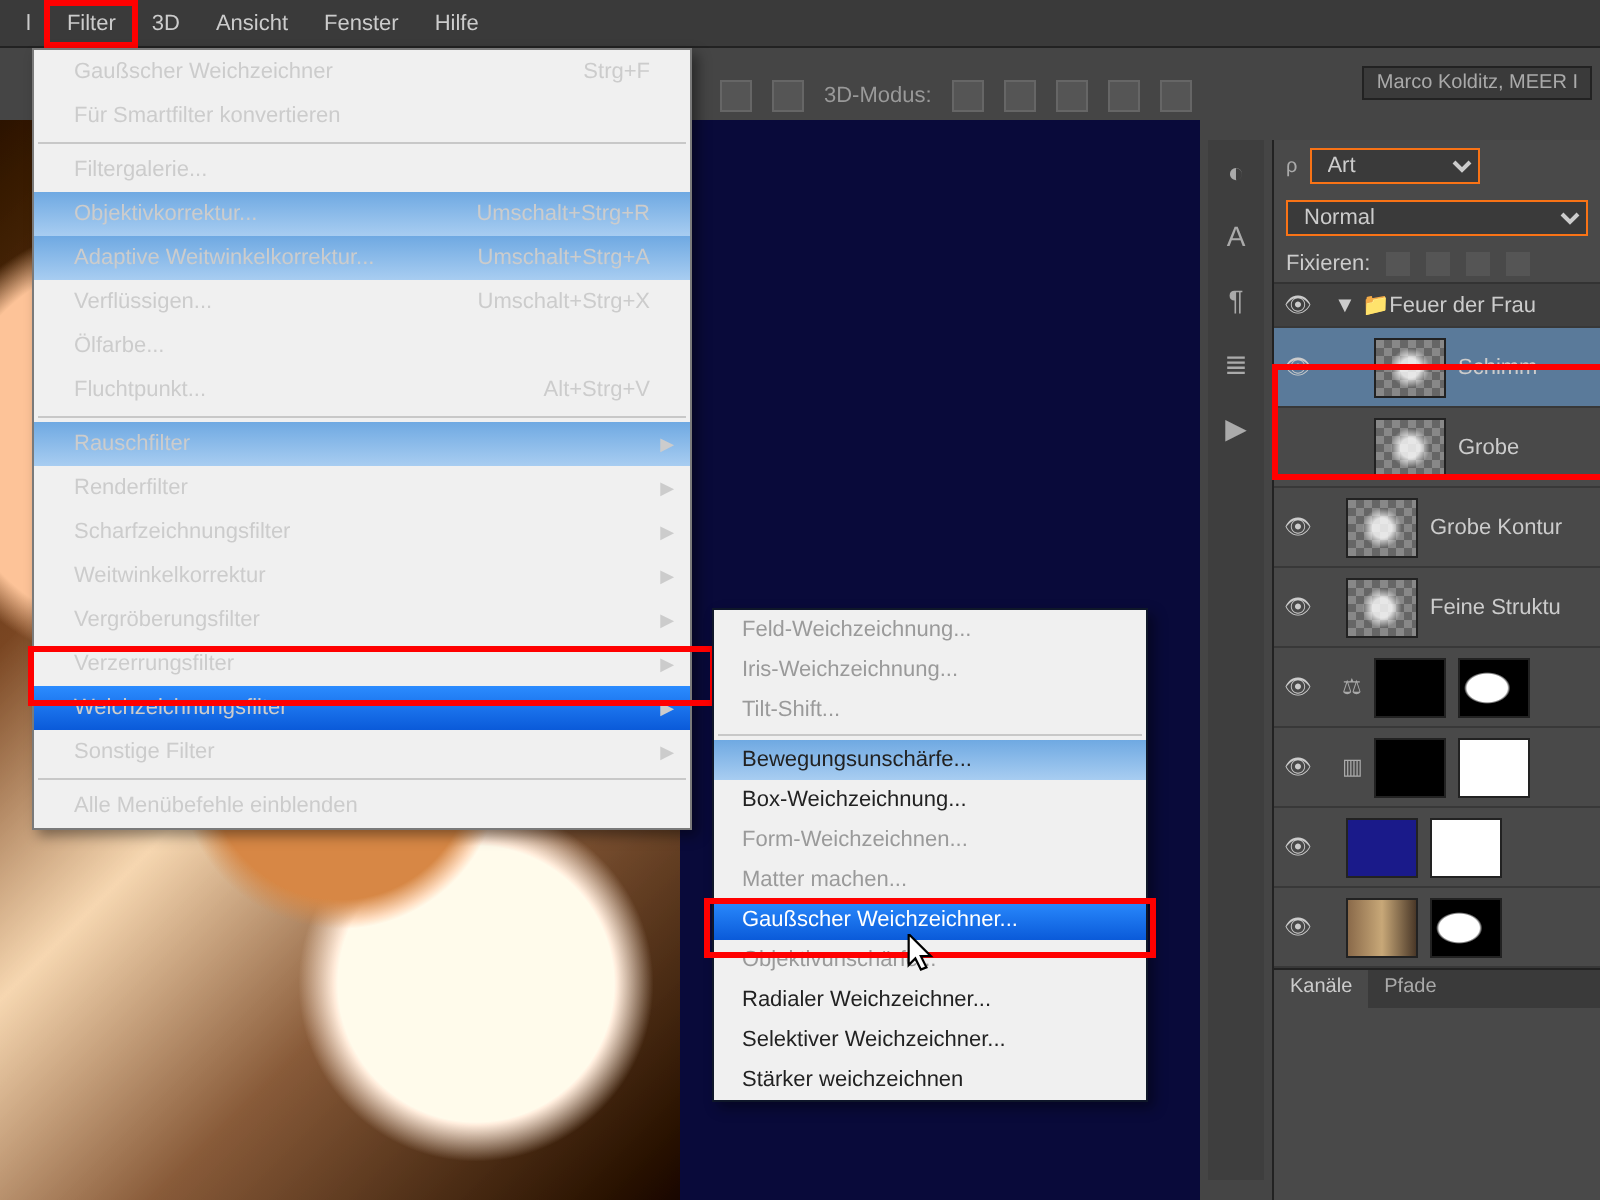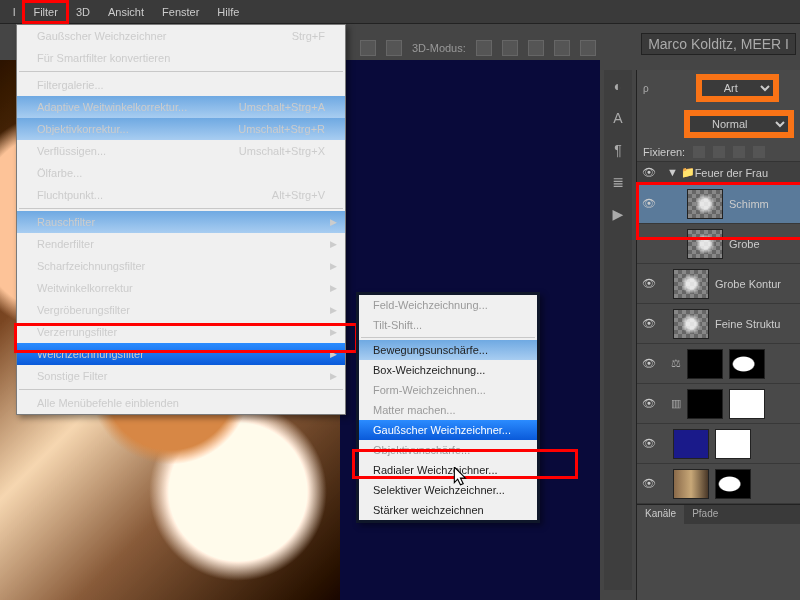--- a/index.html
+++ b/index.html
@@ -3,31 +3,31 @@
 <meta charset="utf-8">
 <style>
 * { margin:0; padding:0; box-sizing:border-box; font-family:Tahoma,Arial,sans-serif; font-size:11px; color:#ccc; user-select:none; }
 body { background:#454545; width:800px; height:600px; overflow:hidden; position:relative; }
 .topbar { height:24px; background:#3a3a3a; border-bottom:1px solid #222; display:flex; align-items:center; padding-left:4px; }
 .topbar .mitem { padding:4px 9px; cursor:default; }
 .topbar .mitem.hl { outline:3px solid #ff0000; outline-offset:-1px; }
 .secondbar { position:absolute; left:360px; right:0; top:36px; height:24px; display:flex; align-items:center; gap:10px; }
 .secondbar .tlabel { color:#999; }
 .secondbar .icn { width:16px; height:16px; background:#555; border:1px solid #666; }
-.userbox { position:absolute; right:4px; top:33px; background:#3a3a3a; border:1px solid #222; padding:2px 6px; color:#aaa; font-size:14px; }
+.userbox { position:absolute; right:4px; top:33px; background:#3a3a3a; border:1px solid #222; padding:2px 6px; color:#aaa; font-size:10px; }
 .menu1 { position:absolute; left:16px; top:24px; width:330px; background:#f0f0f0; border:1px solid #7a7a7a; box-shadow:3px 3px 6px rgba(0,0,0,.4); }
 .menu1 .row { height:22px; display:flex; align-items:center; padding:0 20px 0 20px; color:#222; position:relative; }
 .menu1 .row.dis { color:#9a9a9a; }
 .menu1 .row .sc { position:absolute; right:20px; }
 .menu1 .row .ar { position:absolute; right:8px; }
 .menu1 .sep { height:1px; background:#c8c8c8; margin:2px 2px; }
 .menu1 .row.blue { background:linear-gradient(#6fa9e2,#a8cdf1); }
 .menu1 .row.sel { background:linear-gradient(#2b8cff,#0a5ad9); color:#fff; }
 .redbox1 { position:absolute; left:14px; top:323px; width:344px; height:30px; border:3px solid #ff0000; pointer-events:none; }
-.menu2 { position:absolute; left:356px; top:292px; width:184px; background:#f0f0f0; border:3px solid #0f172a; box-shadow:3px 3px 6px rgba(0,0,0,.4); }
+.menu2 { position:absolute; left:356px; top:304px; width:218px; background:#f0f0f0; border:1px solid #0f172a; box-shadow:3px 3px 6px rgba(0,0,0,.4); }
 .menu2 .row { height:20px; display:flex; align-items:center; padding:0 14px; color:#222; position:relative; }
 .menu2 .row.dis { color:#9a9a9a; }
 .menu2 .row.blue { background:linear-gradient(#6fa9e2,#a8cdf1); }
 .menu2 .row.sel { background:linear-gradient(#2b8cff,#0a5ad9); color:#fff; }
 .menu2 .sep { height:1px; background:#c8c8c8; margin:2px 2px; }
 .redbox2 { position:absolute; left:352px; top:449px; width:226px; height:30px; border:3px solid #ff0000; pointer-events:none; }
 .cursor { position:absolute; left:453px; top:467px; pointer-events:none; }
 .canvas { position:absolute; left:0; top:60px; width:600px; height:540px; background:#090a3a; }
 .artimg { width:340px; height:540px; background:
   radial-gradient(circle at 20% 30%, #e8b894 0 20%, transparent 24%),
@@ -36,21 +36,21 @@
   linear-gradient(135deg,#3a2510,#7b5032 30%,#e2c8a8 50%,#876145 70%,#2a1a0d);
   filter:contrast(1.2);
 }
 .rtool { position:absolute; left:604px; top:70px; width:28px; height:520px; background:#3e3e3e; display:flex; flex-direction:column; align-items:center; gap:12px; padding-top:8px; }
 .rtool .ti { width:20px; height:20px; color:#aaa; text-align:center; font-size:14px; }
 .panels { position:absolute; left:636px; top:70px; right:0; bottom:0; background:#494949; border-left:1px solid #222; }
 .tabrow { display:flex; height:22px; background:#3a3a3a; border-bottom:1px solid #222; }
 .tabrow .tab { padding:4px 10px; color:#ccc; }
 .tabrow .tab.act { background:#494949; }
 .sel-row { display:flex; align-items:center; padding:4px 6px; gap:6px; }
-.sel-row select { background:#3a3a3a; border:6px solid #f97316; color:#ccc; padding:1px 18px; flex:1; font-size:11px;margin-left:41px; }
+.sel-row select { background:#3a3a3a; border:1px solid #f97316; color:#ccc; padding:1px 4px; flex:1; font-size:11px; }
 .lockrow { display:flex; align-items:center; padding:2px 6px; gap:8px; color:#aaa; border-bottom:1px solid #333; font-size:10px; height:20px; }
 .lockrow .li { width:12px; height:12px; background:#555; }
 .layers { overflow:hidden; }
 .lyr { display:flex; align-items:center; height:40px; border-bottom:1px solid #383838; padding-left:4px; }
 .lyr.folder { height:22px; background:#404040; }
 .lyr .eye { width:16px; text-align:center; color:#ccc; font-size:11px; }
 .lyr .thumb { width:36px; height:30px; margin:0 6px 0 30px; background:
   repeating-conic-gradient(#666 0 25%, #888 0 50%) 0 0/8px 8px;
   border:1px solid #222; position:relative; }
 .lyr .thumb.smoke::after { content:""; position:absolute; inset:4px; background:radial-gradient(circle,rgba(255,255,255,.8) 0 30%,transparent 60%); }
@@ -181,27 +181,27 @@
       <span class="sc">Strg+F</span>
     </div>
     <div class="row dis">
       <span>Für Smartfilter konvertieren</span>
     </div>
     <div class="sep"></div>
     <div class="row">
       <span>Filtergalerie...</span>
     </div>
     <div class="row blue">
+      <span>Objektivkorrektur...</span>
+      <span class="sc">Umschalt+Strg+R</span>
+    </div>
+    <div class="row blue">
       <span>Adaptive Weitwinkelkorrektur...</span>
       <span class="sc">Umschalt+Strg+A</span>
     </div>
-    <div class="row blue">
-      <span>Objektivkorrektur...</span>
-      <span class="sc">Umschalt+Strg+R</span>
-    </div>
     <div class="row dis">
       <span>Verflüssigen...</span>
       <span class="sc">Umschalt+Strg+X</span>
     </div>
     <div class="row">
       <span>Ölfarbe...</span>
     </div>
     <div class="row dis">
       <span>Fluchtpunkt...</span>
       <span class="sc">Alt+Strg+V</span>
@@ -241,20 +241,21 @@
     </div>
     <div class="sep"></div>
     <div class="row">
       <span>Alle Menübefehle einblenden</span>
     </div>
   </div>
 <div class="redbox1"></div>
 
 <div class="menu2" id="menu2">
     <div class="row dis">Feld-Weichzeichnung...</div>
+    <div class="row dis">Iris-Weichzeichnung...</div>
     <div class="row dis">Tilt-Shift...</div>
     <div class="sep"></div>
     <div class="row blue">Bewegungsunschärfe...</div>
     <div class="row">Box-Weichzeichnung...</div>
     <div class="row dis">Form-Weichzeichnen...</div>
     <div class="row dis">Matter machen...</div>
     <div class="row sel">Gaußscher Weichzeichner...</div>
     <div class="row dis">Objektivunschärfe...</div>
     <div class="row">Radialer Weichzeichner...</div>
     <div class="row">Selektiver Weichzeichner...</div>

